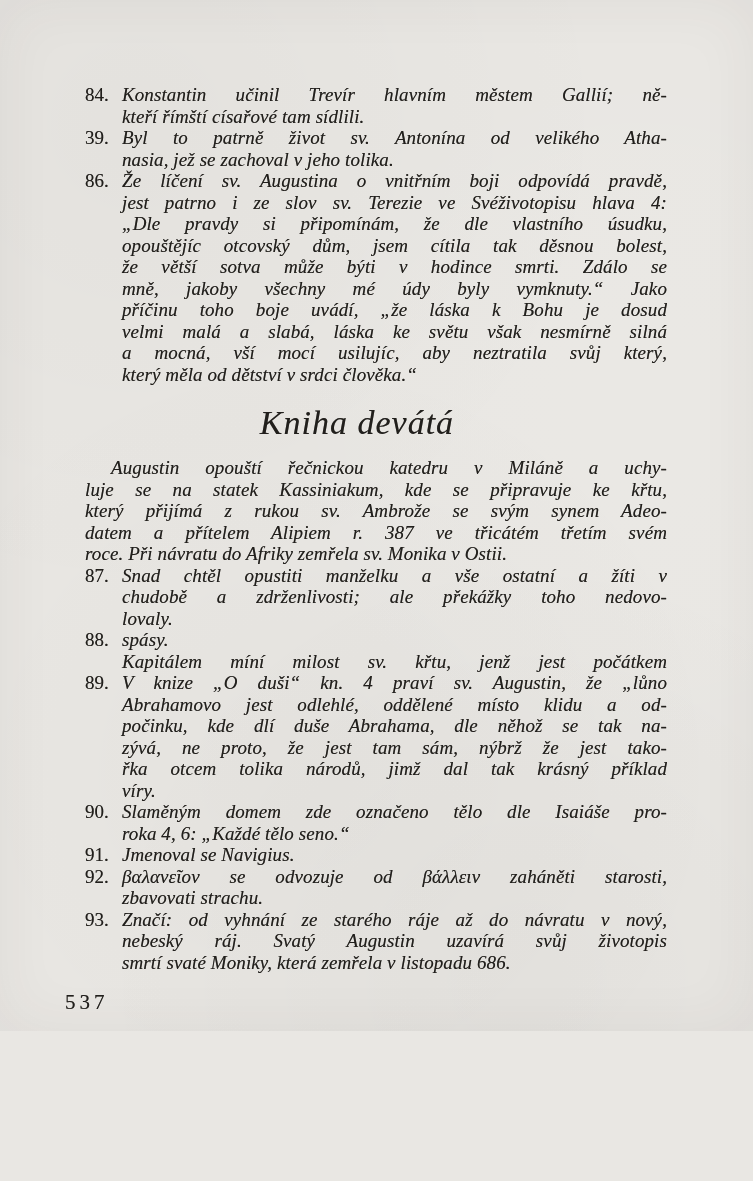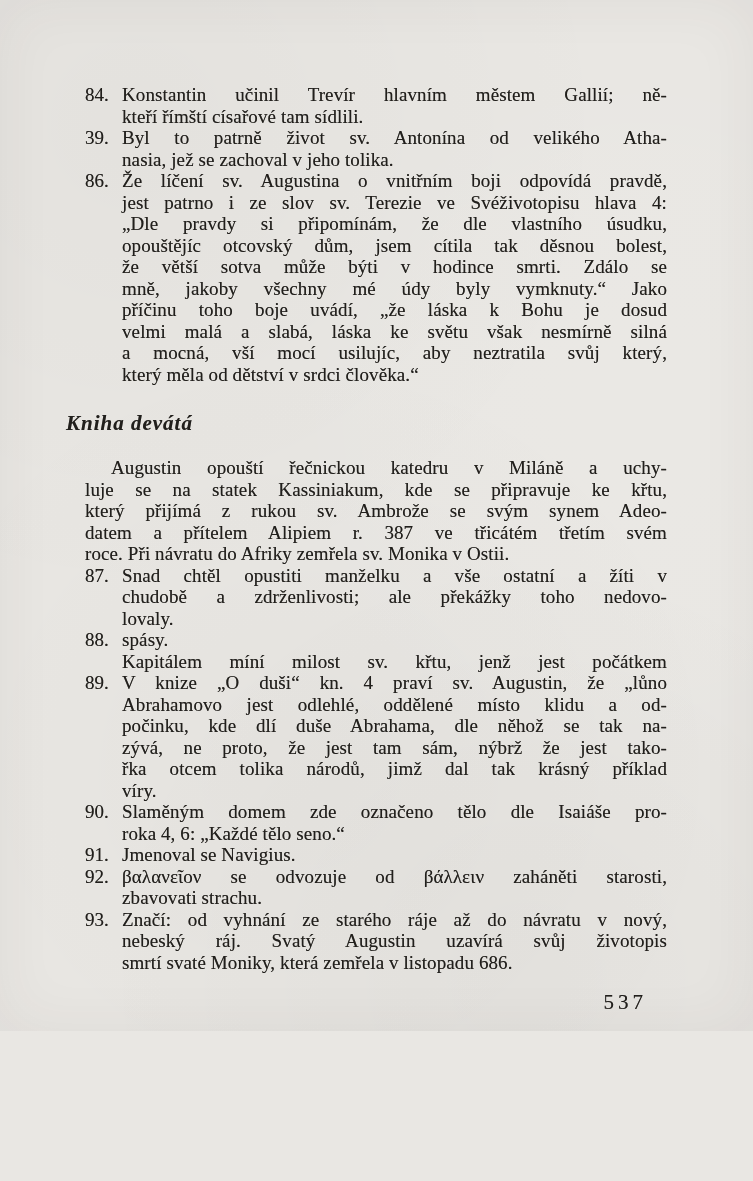--- a/index.html
+++ b/index.html
@@ -28,47 +28,48 @@
     width: 582px;
   }
   .jline {
     font-size: 19px;
     line-height: 21.5px;
     text-align: justify;
     text-align-last: justify;
     letter-spacing: 0.1px;
     text-shadow: 0 0 0.5px rgba(35,32,28,0.55);
     white-space: normal;
+    font-style: italic;
   }
   .jline.jlast { text-align-last: left; }
   .jline.indent { text-indent: 26px; }
   .note { position: relative; padding-left: 37px; }
   .note .num {
     position: absolute;
     left: 0; top: 0;
     font-size: 19px;
     line-height: 21.5px;
     text-shadow: 0 0 0.5px rgba(35,32,28,0.55);
   }
   .heading {
     font-style: italic;
-    font-weight: bold;
-    font-size: 21px;
+    font-weight: normal;
+    font-size: 34px;
     line-height: 44px;
-    text-align: left;
+    text-align: center;
     letter-spacing: 1px;
     margin: 16px 0 12px 0;
     transform: translateX(-19px);
     text-shadow: 0 0 0.5px rgba(35,32,28,0.5);
   }
   .pagenum {
     margin-top: 17px;
     font-size: 21px;
     line-height: 24px;
-    text-align: right;
+    text-align: left;
     letter-spacing: 4px;
     transform: translateX(-20px);
     text-shadow: 0 0 0.5px rgba(35,32,28,0.55);
   }
 </style>
 </head>
 <body>
 
 <div class="page" style="--paper: #e9e7e3; --ink: #211f1c;">
   <div class="content">

